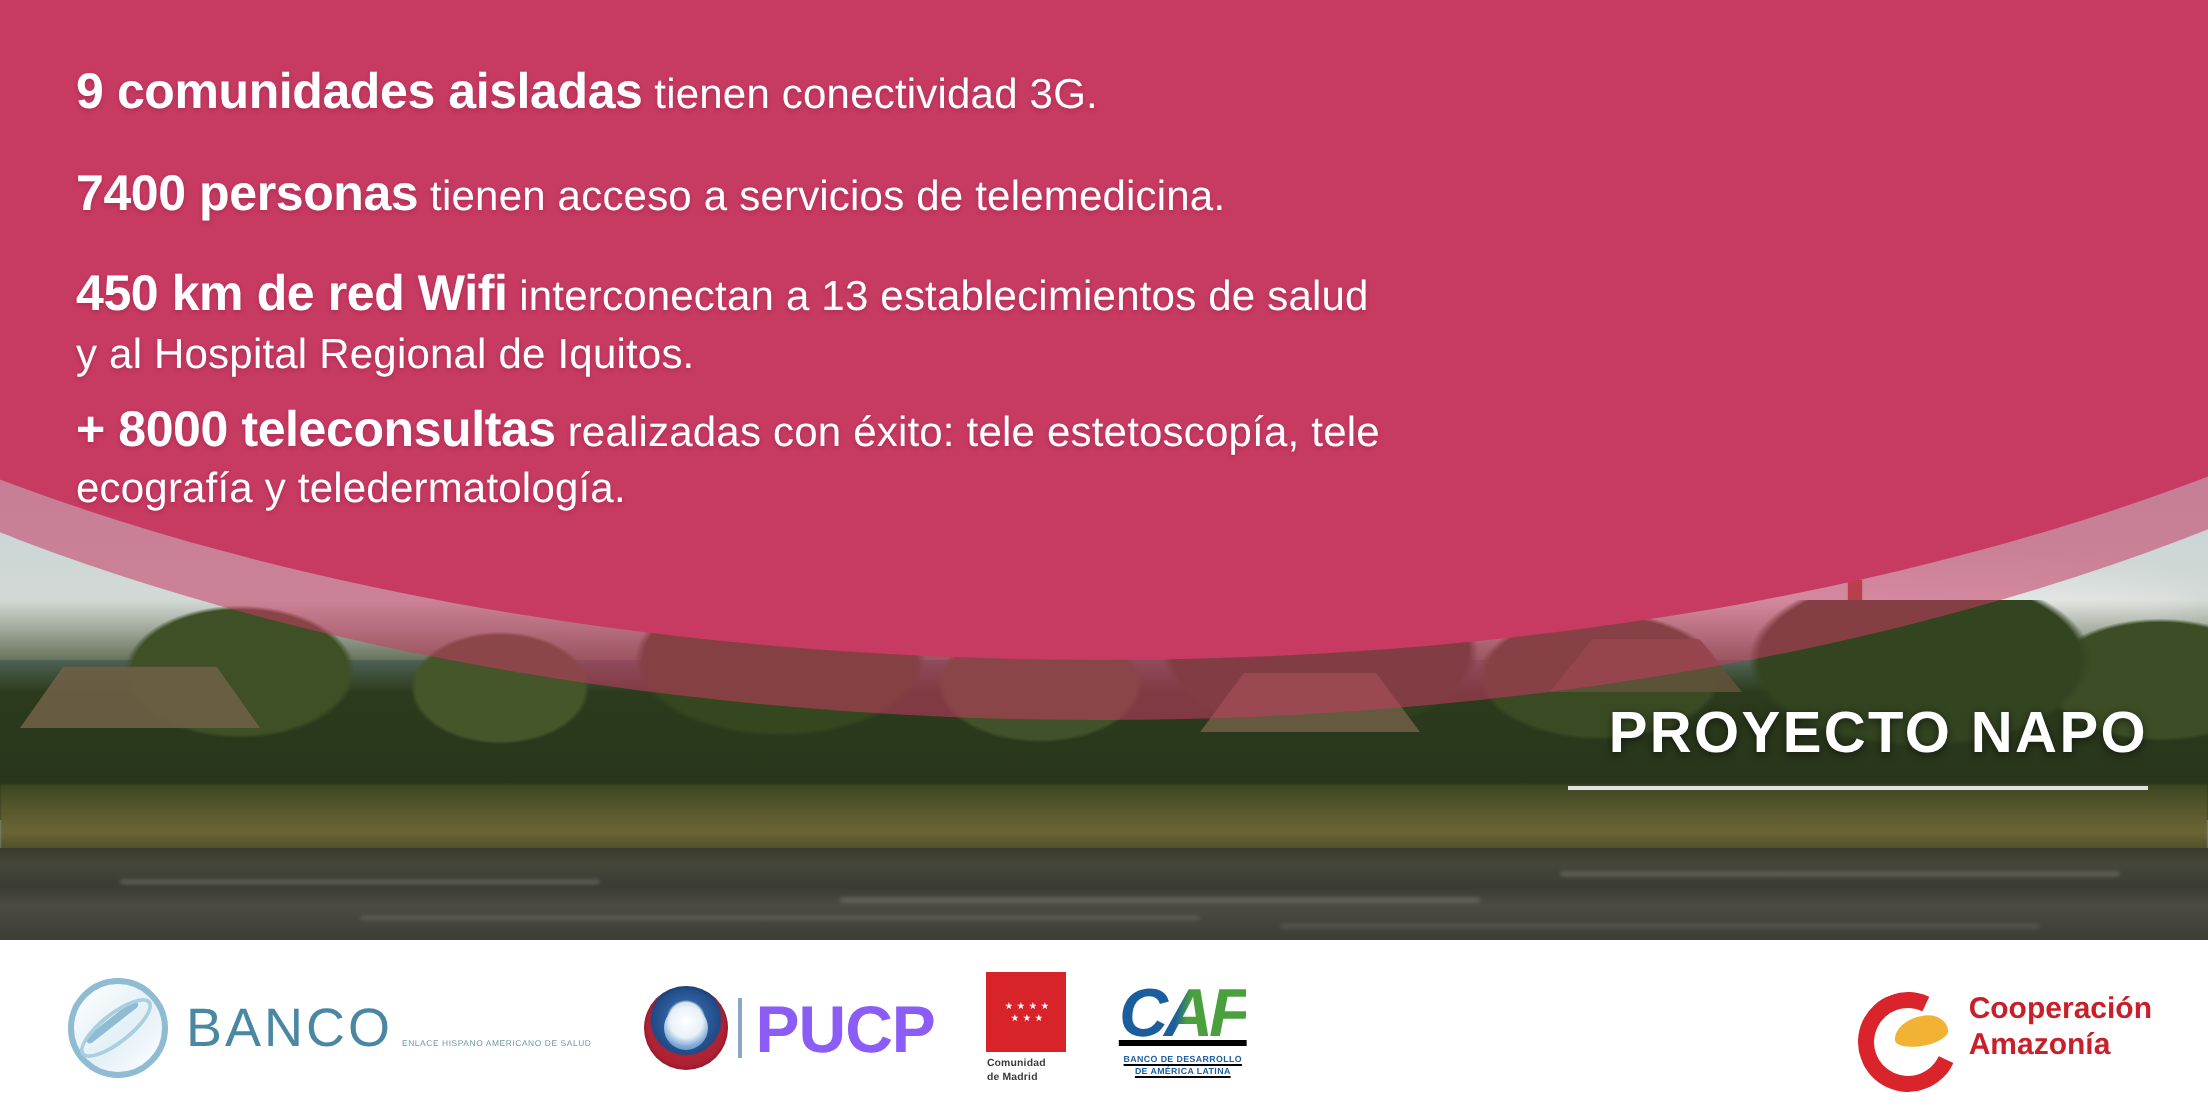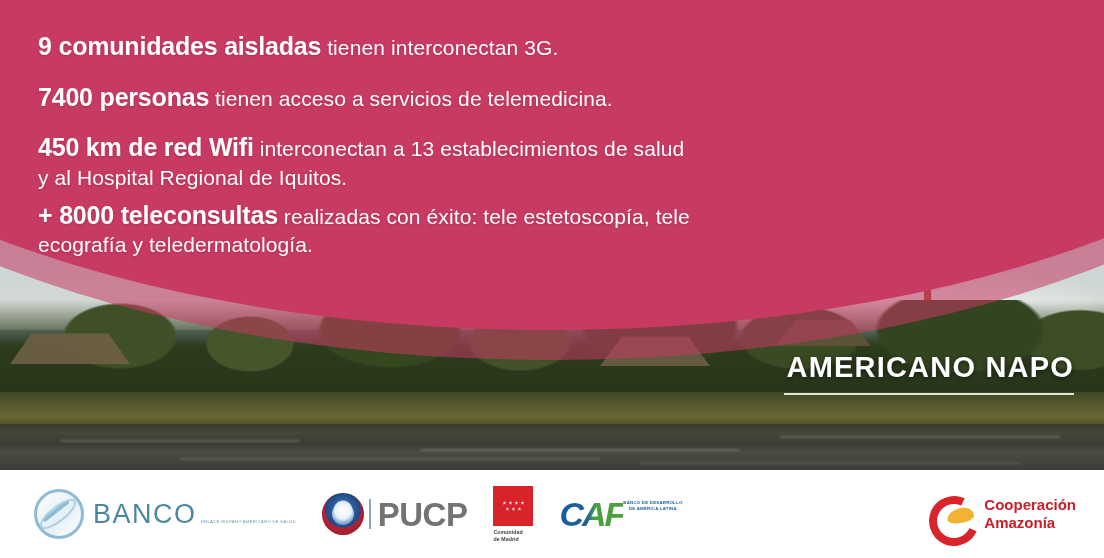--- a/index.html
+++ b/index.html
@@ -298,21 +298,21 @@
   }
   .pucp-bar {
     width: 2px; height: 30px;
     background: #8ba6c4;
     margin: 0 4px 0 2px;
   }
   .pucp-text {
     font-size: 33px;
     font-weight: 700;
     letter-spacing: -.5px;
-    color: #737373;
+    color: #8b5cf6;
     line-height: 1;
   }
 
   
   .madrid { flex-direction: column; align-items: flex-start; }
   .madrid-square {
     width: 40px; height: 40px;
     background: #d8232a;
     position: relative;
   }
@@ -335,21 +335,21 @@
   .madrid-text {
     margin-top: 3px;
     font-size: 5.2px;
     font-weight: 700;
     line-height: 1.25;
     color: #3a3a3a;
     letter-spacing: .1px;
   }
 
   
-  .caf { flex-direction: row; align-items: flex-start; }
+  .caf { flex-direction: column; align-items: center; text-decoration: underline; }
   .caf-mark {
     font-size: 34px;
     font-weight: 700;
     line-height: 1;
     letter-spacing: -2px;
     background: linear-gradient(100deg, #1b5e9e 0%, #1b5e9e 46%, #4aa03c 54%, #4aa03c 100%);
     -webkit-background-clip: text;
     background-clip: text;
     color: transparent;
     font-style: italic;
@@ -422,35 +422,35 @@
     <div class="ripple r2"></div>
     <div class="ripple r3"></div>
     <div class="ripple r4"></div>
     <div class="ripple r5"></div>
 
     <div class="magenta-soft"></div>
     <div class="magenta"></div>
 
     <div class="stats">
       <p class="stat s1">
-        <span class="lead">9 comunidades aisladas</span><span> tienen interconectan 3G.</span>
+        <span class="lead">9 comunidades aisladas</span><span> tienen conectividad 3G.</span>
       </p>
       <p class="stat s2">
         <span class="lead">7400 personas</span><span> tienen acceso a servicios de telemedicina.</span>
       </p>
       <p class="stat s3">
         <span class="lead">450 km de red Wifi</span><span> interconectan a 13 establecimientos de salud y al Hospital Regional de Iquitos.</span>
       </p>
       <p class="stat s4">
         <span class="lead">+ 8000 teleconsultas</span><span> realizadas con éxito: tele estetoscopía, tele ecografía y teledermatología.</span>
       </p>
     </div>
 
     <div class="project">
-      <p class="project-name">AMERICANO NAPO</p>
+      <p class="project-name">PROYECTO NAPO</p>
       <div class="project-rule"></div>
     </div>
   </div>
 
   <div class="footer">
 
     <div class="logos-left">
 
       <div class="logo ehas">
         <span class="ehas-mark"></span>

